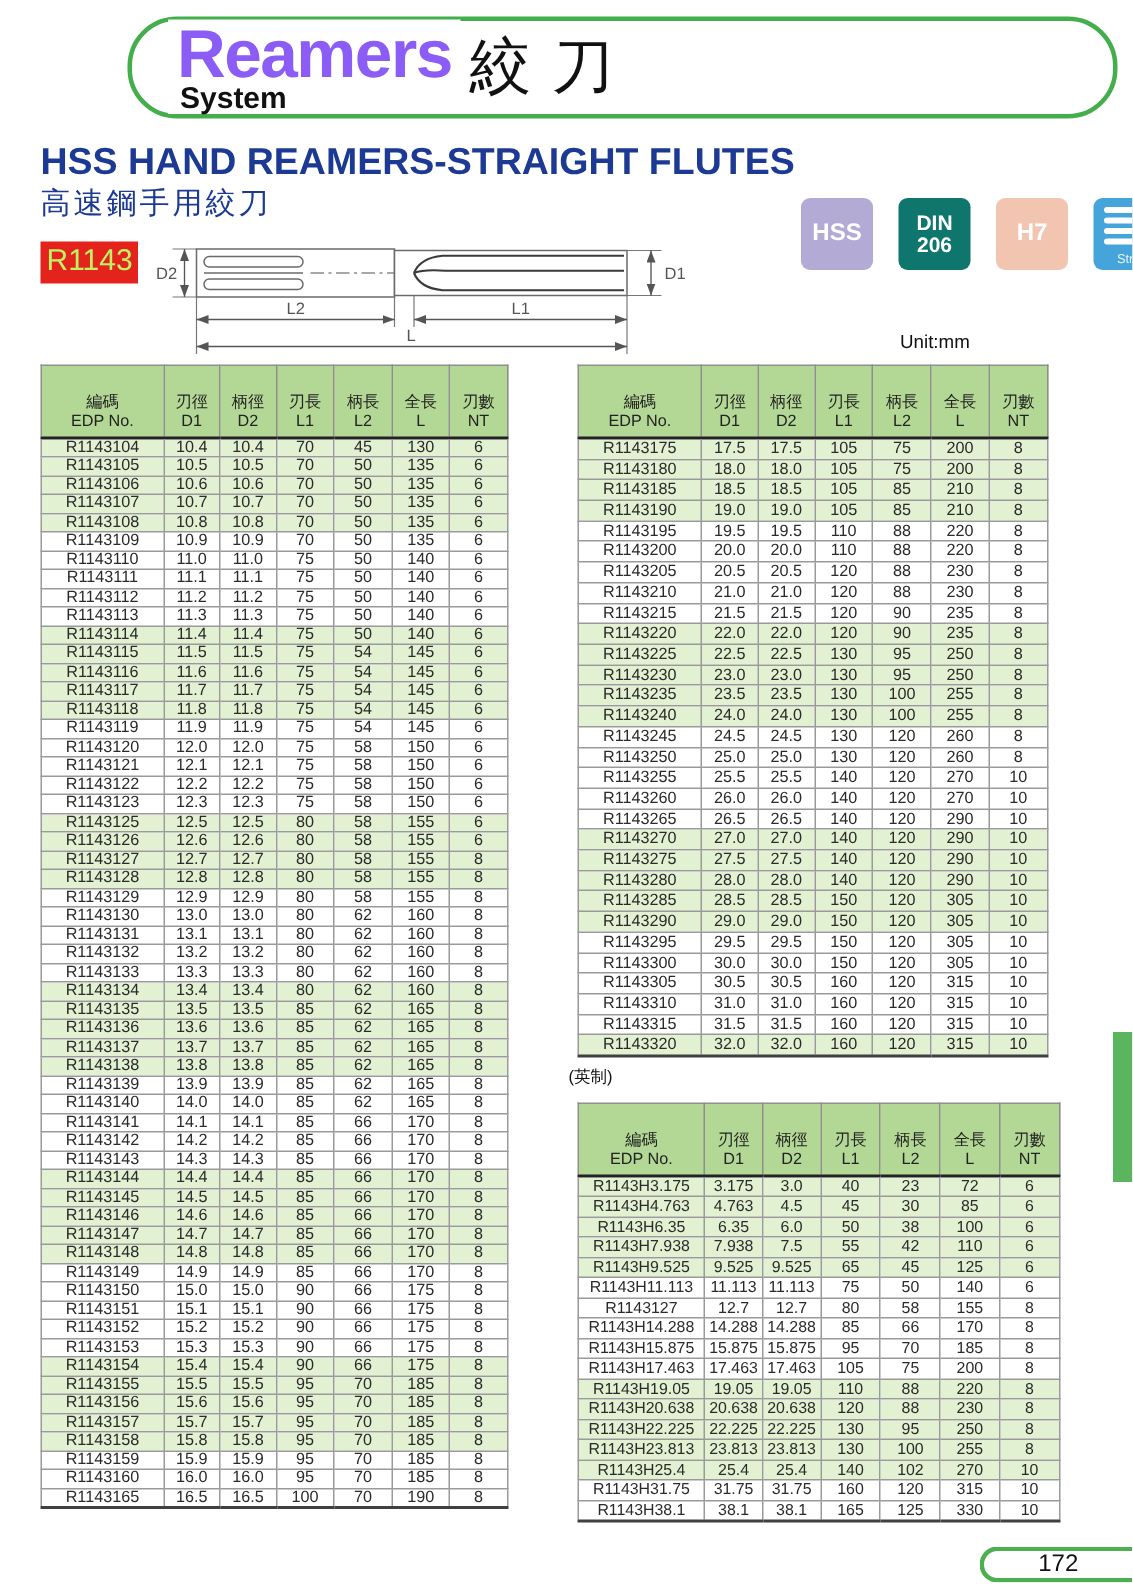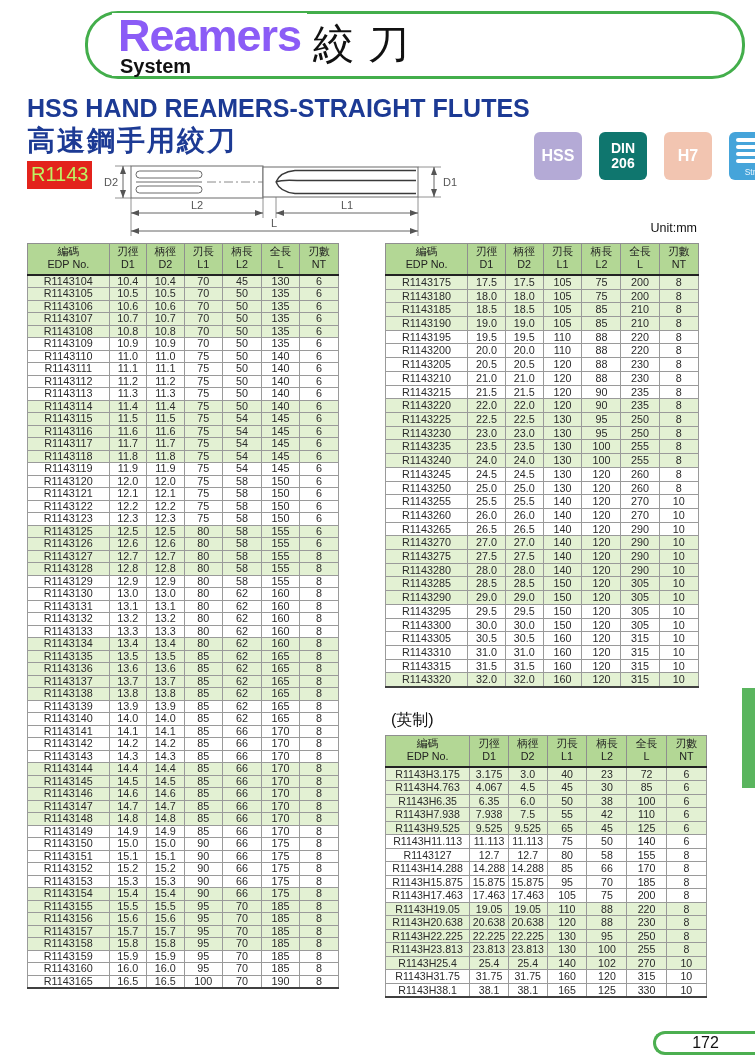--- a/index.html
+++ b/index.html
@@ -10,62 +10,62 @@
   .banner-outline{position:absolute;left:85px;top:11px;width:654px;height:62px;
       border:3px solid #43ae4b;border-radius:33px;}
   .brand{position:absolute;left:112px;top:13px;background:#fff;padding:0 6px;line-height:1;}
   .brand-name{font-size:45px;font-weight:bold;color:#8b5cf6;letter-spacing:-1px;}
   .brand-sub{font-size:20px;font-weight:bold;color:#111;margin-top:-2px;padding-left:2px;}
   .brand-zh{position:absolute;left:305px;top:22px;font-size:41px;font-weight:normal;color:#111;
       letter-spacing:14px;background:#fff;padding:0 8px;line-height:1.1;}
 
   
   .title-en{position:absolute;left:27px;top:94px;font-size:25px;font-weight:bold;color:#1c3a94;letter-spacing:0px;}
-  .title-zh{position:absolute;left:27px;top:122px;font-size:28px;font-weight:bold;color:#1c3a94;letter-spacing:2px;}
+  .title-zh{position:absolute;left:27px;top:122px;font-size:20px;font-weight:normal;color:#1c3a94;letter-spacing:2px;}
   .model-badge{position:absolute;left:27px;top:161px;background:#e3231c;color:#bef264;
       font-size:20px;font-weight:normal;padding:2px 4px 3px;}
 
   
   .badges{position:absolute;left:534px;top:132px;display:flex;gap:17px;}
   .badge{width:48px;height:48px;border-radius:6px;display:flex;align-items:center;justify-content:center;
       color:#fff;font-weight:bold;font-size:16px;text-align:center;line-height:1.05;}
   .badge.straight{flex-direction:column;align-items:flex-start;justify-content:flex-start;
       padding:6px 0 0 7px;box-sizing:border-box;position:relative;}
   .straight-bars div{width:26px;height:4px;background:#fff;border-radius:2px;margin-bottom:3px;}
   .straight-label{position:absolute;right:3px;bottom:3px;font-size:8.5px;font-weight:normal;color:#eaf6ff;}
   .badge .two-line{font-size:14px;}
 
-  .unit-note{position:absolute;left:600px;top:221px;width:97px;text-align:right;font-size:12.5px;color:#111;}
+  .unit-note{position:absolute;left:600px;top:221px;width:97px;text-align:left;font-size:12.5px;color:#111;}
 
   
   .diagram{position:absolute;left:103px;top:150px;}
   .diagram text{font-size:11px;fill:#555;font-family:"Liberation Sans",sans-serif;}
 
   
   table.spec{border-collapse:collapse;table-layout:fixed;position:absolute;font-size:10.8px;}
   table.spec th{background:#b3d795;font-weight:normal;border:1px solid #8f8f8f;border-bottom:2px solid #222;
-      padding:1px 0 2px;font-size:10.8px;line-height:1.25;color:#222;}
+      padding:18px 0 2px;font-size:10.8px;line-height:1.25;color:#222;}
   table.spec td{border:1px solid #9a9a9a;border-top:1px solid #b5b5b5;text-align:center;padding:0;
       overflow:hidden;white-space:nowrap;color:#2a2a2a;}
   table.spec tbody tr:last-child td{border-bottom:2px solid #404040;}
   table.spec tr.band td{background:#e3f1d3;}
   table.spec th:nth-child(1),table.spec td:nth-child(1){width:26.5%;}
   table.spec th:nth-child(2),table.spec td:nth-child(2){width:12%;}
   table.spec th:nth-child(3),table.spec td:nth-child(3){width:12%;}
   table.spec th:nth-child(4),table.spec td:nth-child(4){width:12.4%;}
   table.spec th:nth-child(5),table.spec td:nth-child(5){width:12.4%;}
   table.spec th:nth-child(6),table.spec td:nth-child(6){width:12.2%;}
   table.spec th:nth-child(7),table.spec td:nth-child(7){width:12.5%;}
   #tbl-left{left:27px;top:243px;width:312px;}
   #tbl-left td{height:11.5px;line-height:11.5px;}
   #tbl-right{left:385px;top:243px;width:314px;}
   #tbl-right td{height:12.7px;line-height:12.7px;}
   #tbl-imp{left:385px;top:735px;width:322px;font-size:10.6px;}
   #tbl-imp td{height:12.5px;line-height:12.5px;}
-  .imperial-label{position:absolute;left:379px;top:710px;font-size:16px;color:#111;margin-left:12px;}
+  .imperial-label{position:absolute;left:379px;top:710px;font-size:11px;color:#111;}
 
   
   .side-tab{position:absolute;right:0;top:688px;width:13px;height:100px;background:#5ab55e;}
   .page-pill{position:absolute;left:653px;top:1031px;width:102px;height:24px;border:3px solid #4caf50;
       border-right:none;border-radius:15px 0 0 15px;display:flex;align-items:center;justify-content:center;
       font-size:16px;color:#111;background:#fff;box-sizing:border-box;}
 </style>
 </head>
 <body>
 
@@ -1045,21 +1045,21 @@
           <td>R1143H3.175</td>
           <td>3.175</td>
           <td>3.0</td>
           <td>40</td>
           <td>23</td>
           <td>72</td>
           <td>6</td>
         </tr>
         <tr class="band">
           <td>R1143H4.763</td>
-          <td>4.067</td>
+          <td>4.763</td>
           <td>4.5</td>
           <td>45</td>
           <td>30</td>
           <td>85</td>
           <td>6</td>
         </tr>
         <tr class="band">
           <td>R1143H6.35</td>
           <td>6.35</td>
           <td>6.0</td>

